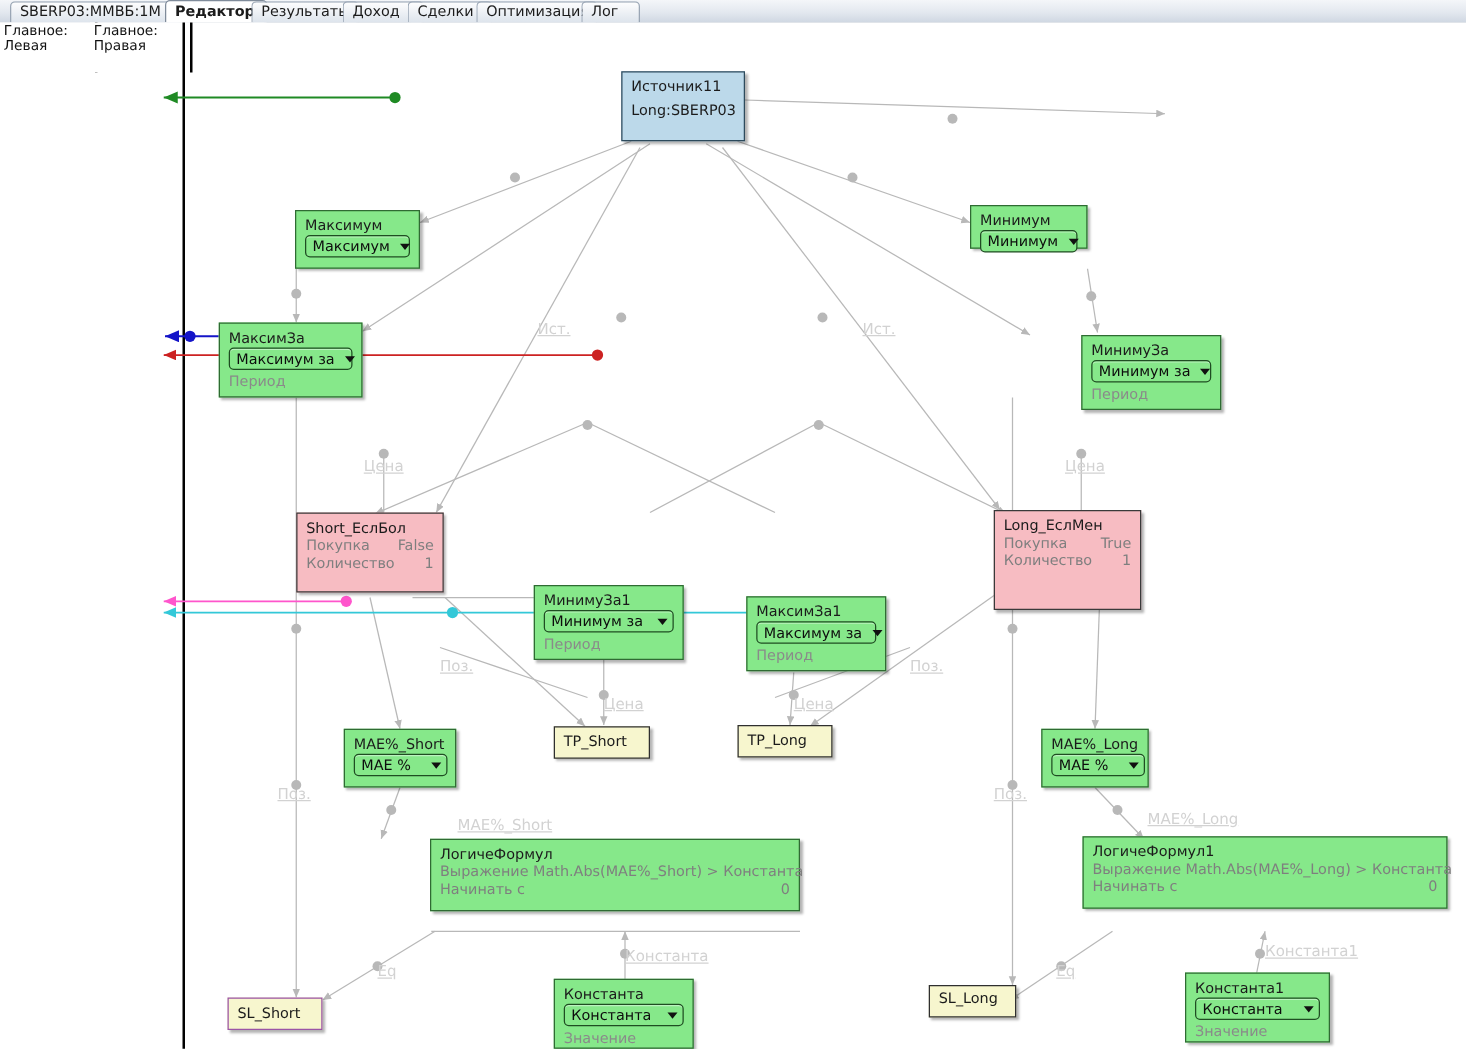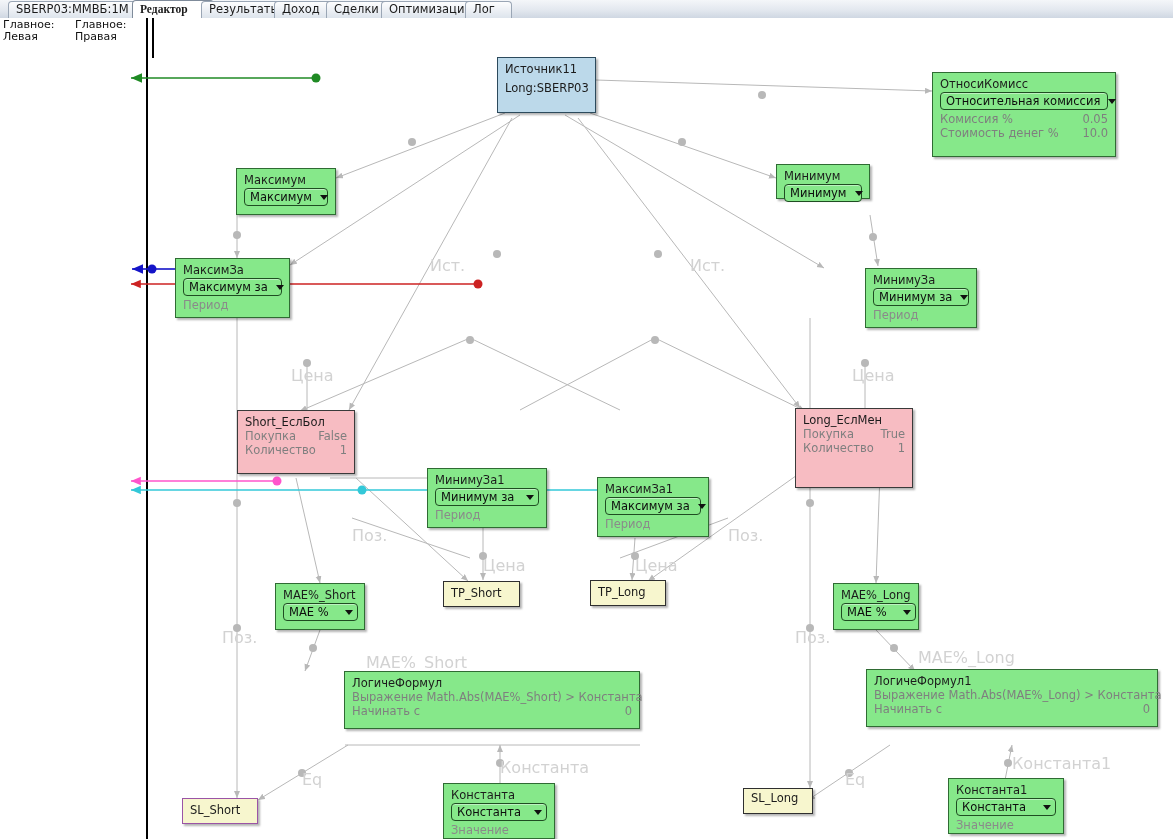--- a/index.html
+++ b/index.html
@@ -7,21 +7,21 @@
        font-family:"DejaVu Sans","Liberation Sans",sans-serif;font-size:11px;color:#111;}
 
   
   #tabbar{position:absolute;left:0;top:0;width:1173px;height:18px;
           background:linear-gradient(to bottom,#f4f6f9 0%,#e3e8ef 55%,#cfd7e2 100%);
           border-bottom:1px solid #9aa6b5;}
   .tab{position:absolute;top:1px;height:16px;line-height:15px;
        padding:0 7px;background:linear-gradient(to bottom,#fdfdfe,#dde4ec);
        border:1px solid #9aa6b5;border-bottom:none;
        border-radius:4px 4px 0 0;font-size:11.5px;color:#1b1b1b;white-space:nowrap;}
-  .tab.sel{background:#ffffff;font-weight:bold;border-color:#7f8b9a;top:0;height:17px;line-height:16px;font-family:Liberation Serif, serif;}
+  .tab.sel{background:#ffffff;font-weight:bold;border-color:#7f8b9a;top:0;height:17px;line-height:16px;}
   .hdrcell{position:absolute;top:0;height:38px;background:#fff;
            border-right:2px solid #000;padding:1px 3px;font-size:11px;line-height:12px;}
 
   
   #canvas{position:absolute;left:0;top:18px;width:1173px;height:821px;background:#ffffff;}
   #vline{position:absolute;left:146px;top:0;width:2px;height:821px;background:#000;}
 
   svg#wires{position:absolute;left:0;top:0;width:1173px;height:821px;}
 
   
@@ -41,21 +41,21 @@
 
   
   .combo{display:flex;align-items:center;justify-content:space-between;
          background:#86e88a;border:1px solid #1f4d22;border-radius:4px;
          padding:1px 4px 1px 5px;font-size:11.5px;color:#0d0d0d;margin:1px 0 2px 0;
          box-shadow:0 1px 0 rgba(255,255,255,.45) inset;white-space:nowrap;}
   .combo .cap{padding-right:8px;}
   .caret{width:0;height:0;border-left:4px solid transparent;border-right:4px solid transparent;
          border-top:5px solid #111;}
 
-  .wlabel{position:absolute;color:#d2d2d2;font-size:16px;white-space:nowrap;}
+  .wlabel{position:absolute;color:#d2d2d2;font-size:12px;white-space:nowrap;text-decoration:underline;}
 </style>
 </head>
 <body>
 
 <div id="tabbar">
   <div class="tab" style="left:8px;width:120px;">SBERP03:MMBБ:1M</div>
   <div class="tab sel" style="left:132px;width:66px;">Редактор</div>
   <div class="tab" style="left:201px;width:70px;">Результаты</div>
   <div class="tab" style="left:274px;width:49px;">Доход</div>
   <div class="tab" style="left:326px;width:52px;">Сделки</div>
@@ -208,35 +208,20 @@
   <div class="wlabel" style="left:302px;top:752px;">Eq</div>
   <div class="wlabel" style="left:845px;top:752px;">Eq</div>
   <div class="wlabel" style="left:500px;top:740px;">Константа</div>
   <div class="wlabel" style="left:1012px;top:736px;">Константа1</div>
 
   <div class="node blue" style="left:497px;top:39px;width:99px;height:56px;">
     <div class="ttl">Источник11</div>
     <div class="ttl" style="padding-top:5px;">Long:SBERP03</div>
   </div>
 
-  <div class="node green" style="left:932px;top:54px;width:184px;height:85px;">
-    <div class="ttl">ОтносиКомисс</div>
-    <div class="combo">
-      <span class="cap">Относительная комиссия</span>
-      <span class="caret"></span>
-    </div>
-    <div class="row">
-      <span class="k">Комиссия %</span>
-      <span class="v">0.05</span>
-    </div>
-    <div class="row">
-      <span class="k">Стоимость денег %</span>
-      <span class="v">10.0</span>
-    </div>
-  </div>
 
   <div class="node green" style="left:236px;top:150px;width:100px;height:47px;">
     <div class="ttl">Максимум</div>
     <div class="combo">
       <span class="cap">Максимум</span>
       <span class="caret"></span>
     </div>
   </div>
 
   <div class="node green" style="left:776px;top:146px;width:94px;height:35px;">

